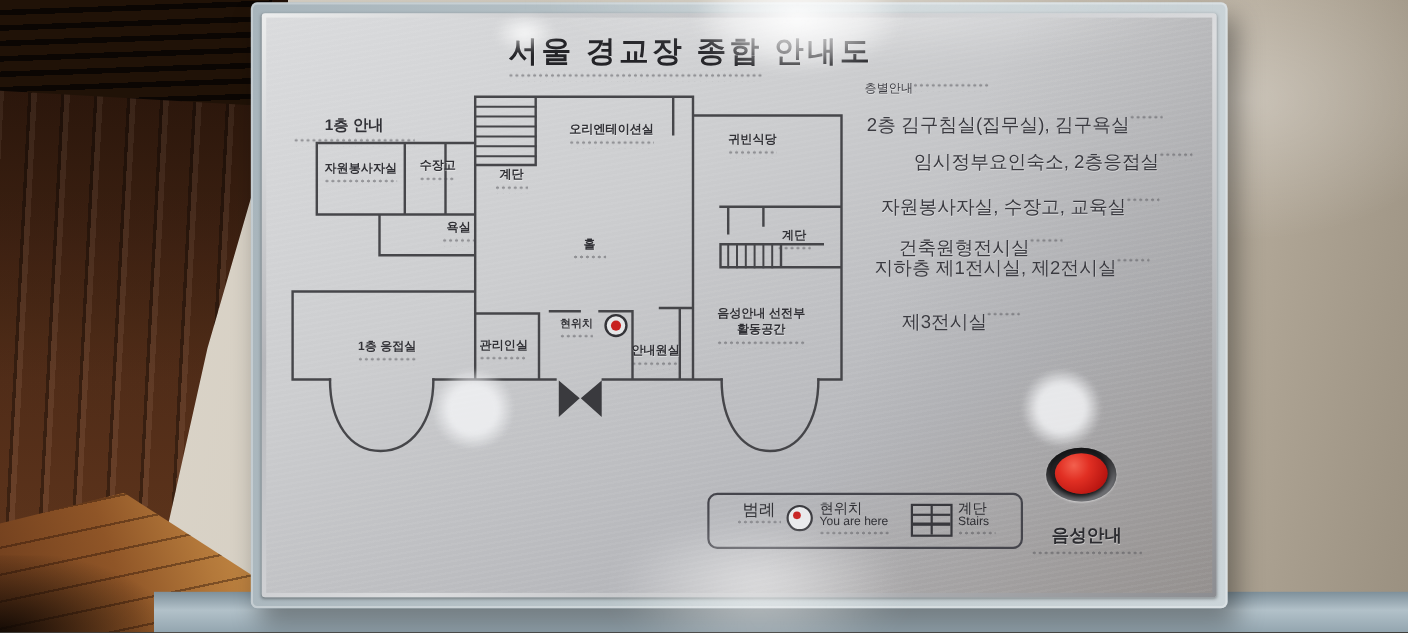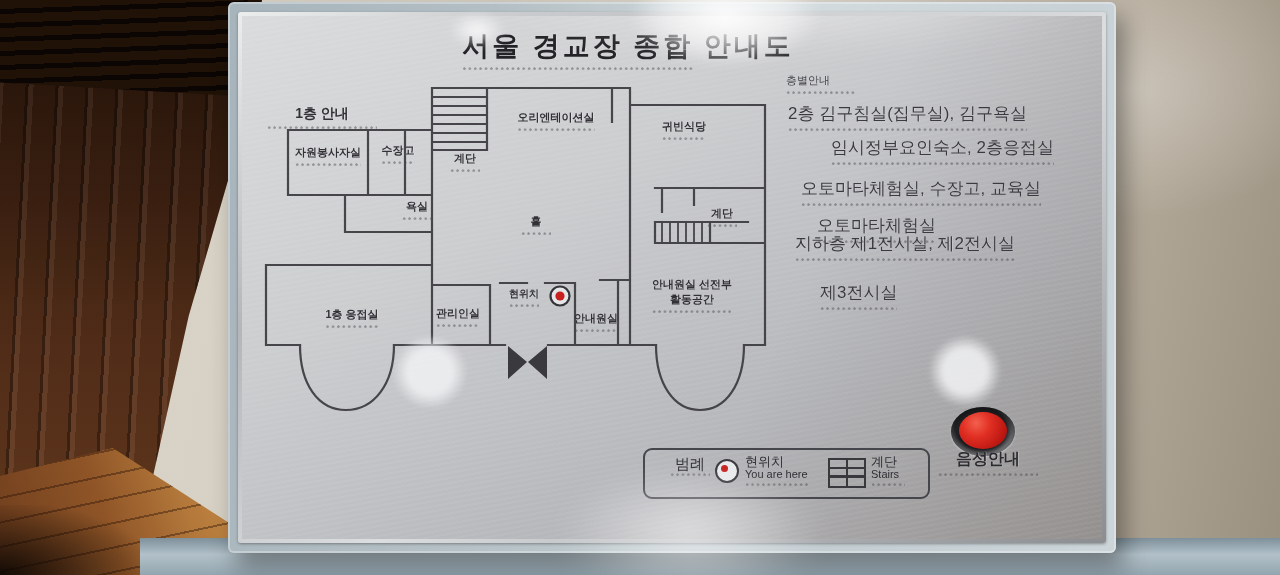--- a/index.html
+++ b/index.html
@@ -36,21 +36,21 @@
   .plate{position:absolute;inset:4px;
          background:linear-gradient(150deg,#dadbdd 0%,#cccdcf 35%,#b5b6ba 70%,#a5a1a0 100%);}
   .plate:after{content:"";position:absolute;inset:0;
          background:repeating-linear-gradient(170deg,rgba(255,255,255,.045) 0 2px,transparent 2px 5px),
                     linear-gradient(115deg,transparent 62%,rgba(88,84,80,.22) 100%);}
   
   .content{position:absolute;left:0;top:0;width:1280px;height:575px;}
   svg.plan{position:absolute;left:0;top:0;}
   .lbl{position:absolute;display:inline-flex;flex-direction:column;align-items:center;
        transform:translateX(-50%);color:#313136;text-shadow:.4px .4px 0 rgba(255,255,255,.45);}
-  .lbl-l{position:absolute;display:inline-flex;flex-direction:column;align-items:flex-start;
+  .lbl-l{position:absolute;display:inline-flex;flex-direction:row;align-items:flex-start;
        color:#3a3a40;text-shadow:.4px .4px 0 rgba(255,255,255,.4);}
   .br{margin-top:2px;height:8px;min-width:30px;align-self:stretch;opacity:.75;
       background-image:radial-gradient(circle at 2.2px 2.6px,rgba(72,72,78,.6) 1.05px,transparent 1.5px);
       background-size:5.4px 7px;}
   .t-title{font-size:27px;font-weight:bold;letter-spacing:3px;color:#232327;}
   .t-floor{font-size:14px;font-weight:bold;}
   .t-room{font-size:11px;font-weight:bold;}
   .t-here{font-size:10px;font-weight:bold;}
   .t-dirh{font-size:11px;}
   .t-dir{font-size:17px;}
@@ -180,21 +180,21 @@
       </div>
     <div class="lbl" style="left:722px;top:206px;">
       <span class="t-room">계단</span>
       <div class="br"></div>
       </div>
     <div class="lbl" style="left:524px;top:287px;">
       <span class="t-here">현위치</span>
       <div class="br"></div>
       </div>
     <div class="lbl" style="left:692px;top:277px;">
-      <span class="t-room">안내원실 선전부</span>
+      <span class="t-room">음성안내 선전부</span>
       <span class="t-room">활동공간</span>
       <div class="br"></div>
       </div>
     <div class="lbl" style="left:352px;top:307px;">
       <span class="t-room">1층 응접실</span>
       <div class="br"></div>
       </div>
     <div class="lbl" style="left:458px;top:306px;font-family:Liberation Mono, monospace;">
       <span class="t-room">관리인실</span>
       <div class="br"></div>
@@ -210,25 +210,25 @@
       </div>
     <div class="lbl-l" style="left:788px;top:102px;">
       <span class="t-dir">2층 김구침실(집무실), 김구욕실</span>
       <div class="br"></div>
       </div>
     <div class="lbl-l" style="left:799px;top:136px;margin-left:32px;">
       <span class="t-dir">임시정부요인숙소, 2층응접실</span>
       <div class="br"></div>
       </div>
     <div class="lbl-l" style="left:801px;top:177px;">
-      <span class="t-dir">오토마타체험실, 수장고, 교육실</span>
+      <span class="t-dir">자원봉사자실, 수장고, 교육실</span>
       <div class="br"></div>
       </div>
     <div class="lbl-l" style="left:817px;top:214px;">
-      <span class="t-dir">오토마타체험실</span>
+      <span class="t-dir">건축원형전시실</span>
       <div class="br"></div>
       </div>
     <div class="lbl-l" style="left:795px;top:232px;justify-content:flex-end;">
       <span class="t-dir">지하층 제1전시실, 제2전시실</span>
       <div class="br"></div>
       </div>
     <div class="lbl-l" style="left:820px;top:281px;">
       <span class="t-dir">제3전시실</span>
       <div class="br"></div>
       </div>
@@ -254,21 +254,21 @@
       <div class="leg-item" style="left:226px;top:5px;">
         <span class="leg-ko">계단</span>
         <span class="leg-en">Stairs</span>
         <div class="br" style="min-width:34px;"></div>
       </div>
     </div>
 
     <div class="audio-recess">
       <button class="audio-btn"></button>
     </div>
-    <div class="lbl" style="left:988px;top:449px;text-align:center;">
+    <div class="lbl" style="left:988px;top:477px;text-align:center;">
       <span style="font-size:16px;font-weight:bold;color:#2c2c30;">음성안내</span>
       <div class="br" style="min-width:100px;"></div>
     </div>
 
     <div class="glare g-band"></div>
     <div class="glare g-top"></div>
     <div class="glare g-small"></div>
     <div class="glare g-disc-l"></div>
     <div class="glare g-disc-r"></div>
     <div class="glare g-bottom"></div>

